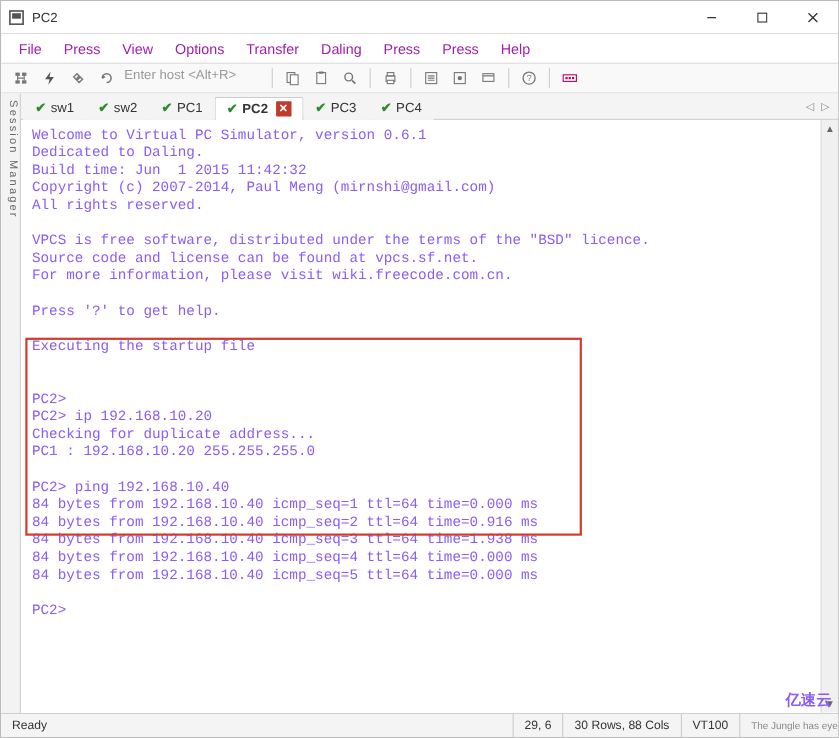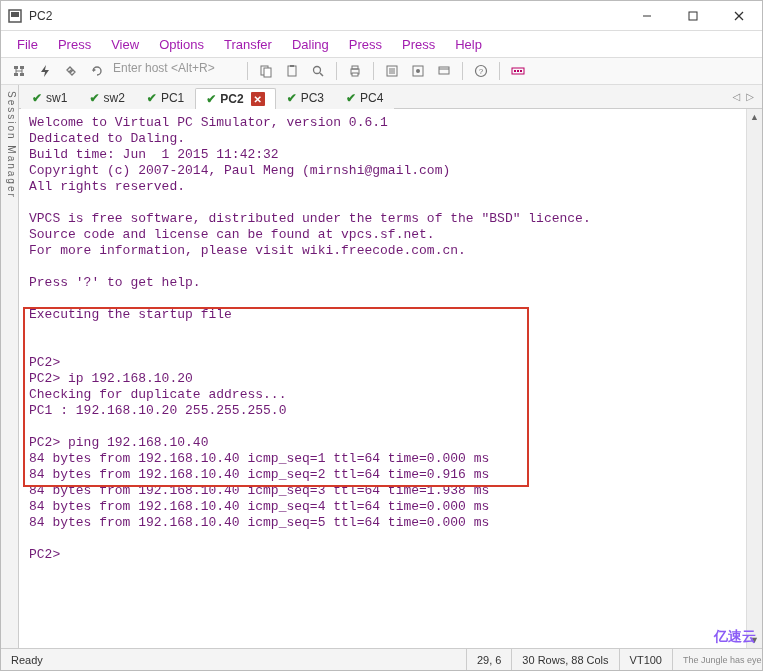--- a/index.html
+++ b/index.html
@@ -155,21 +155,21 @@
     background: #fff;
     padding: 6px 6px 6px 6px;
     overflow: hidden;
     position: relative;
   }
   .terminal {
     font-family: "Courier New", monospace;
     font-size: 13px;
     line-height: 16px;
     white-space: pre;
-    color: #701a75;
+    color: #8b5cf6;
     height: 100%;
     overflow-y: auto;
     padding-left: 4px;
   }
   .redbox {
     position: absolute;
     border: 2px solid #d43a2a;
     pointer-events: none;
   }
   .annotation {

